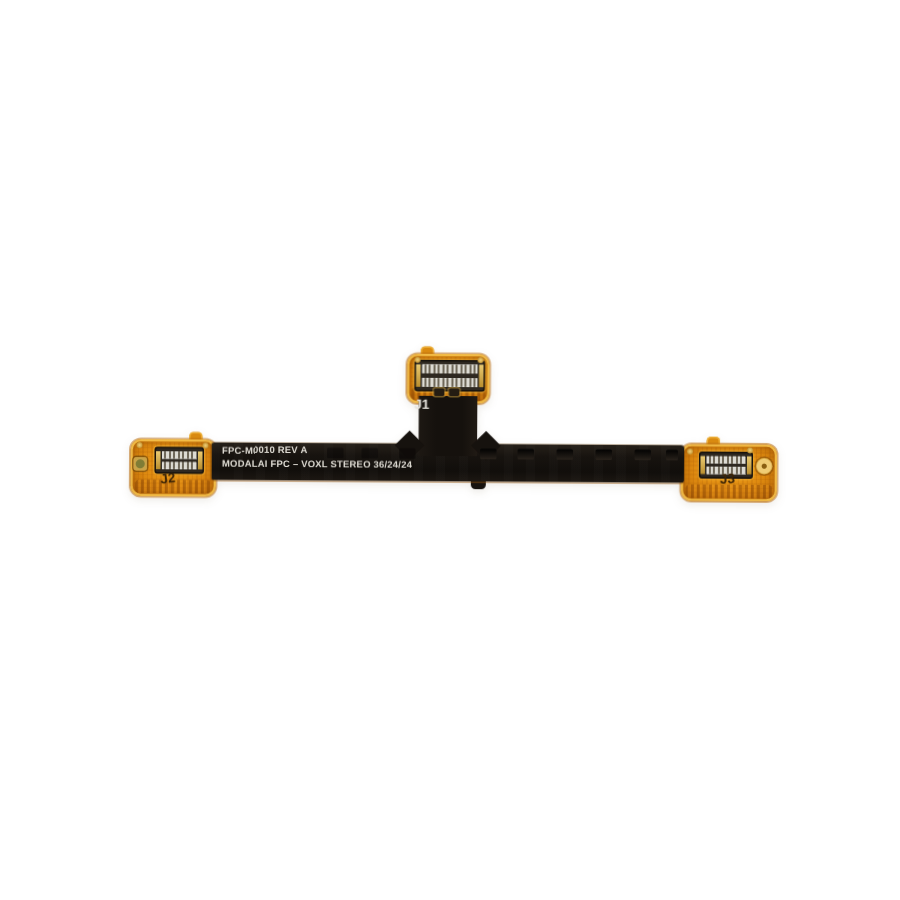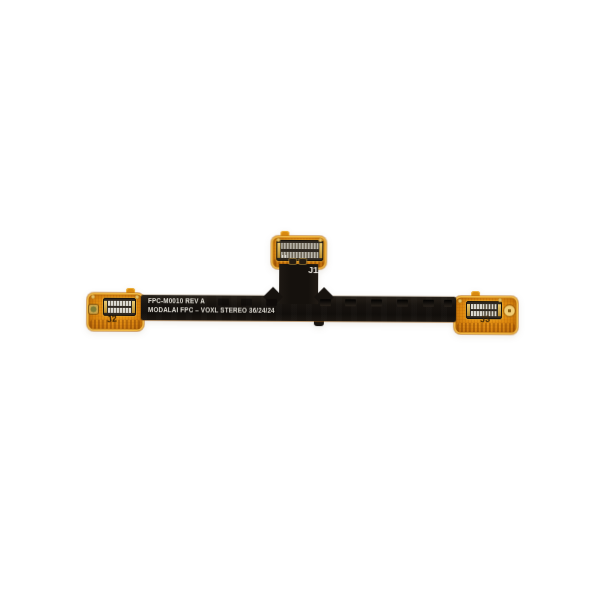--- a/index.html
+++ b/index.html
@@ -127,21 +127,21 @@
   }
   .chip {
     position:absolute; z-index:4; left:89px; top:306px; width:9px; height:9px;
     border-radius:2px;
     background:radial-gradient(circle, #7F7C35 0% 42%, #C9A348 52% 100%);
     box-shadow:0 0 0 1px rgba(90,60,10,0.6);
   }
 
   
   .lbl { position:absolute; z-index:5; font-weight:bold; font-size:9px; line-height:9px; }
-  .lbl-j1 { left:308px; top:266px; color:#E6E3DC; }
+  .lbl-j1 { left:276px; top:266px; color:#E6E3DC; }
   .lbl-j2 { left:107px; top:316px; color:#3B2406; transform:rotate(-7deg); }
   .lbl-j3 { left:480px; top:314px; color:#3B2406; transform:rotate(-4deg); }
 
   .silk {
     position:absolute; z-index:5; left:148px;
     color:#DFDCD4; font-size:6.3px; line-height:7px; font-weight:bold;
     letter-spacing:0.15px; white-space:nowrap;
   }
   .silk-1 { top:297.5px; }
   .silk-2 { top:306.5px; }

